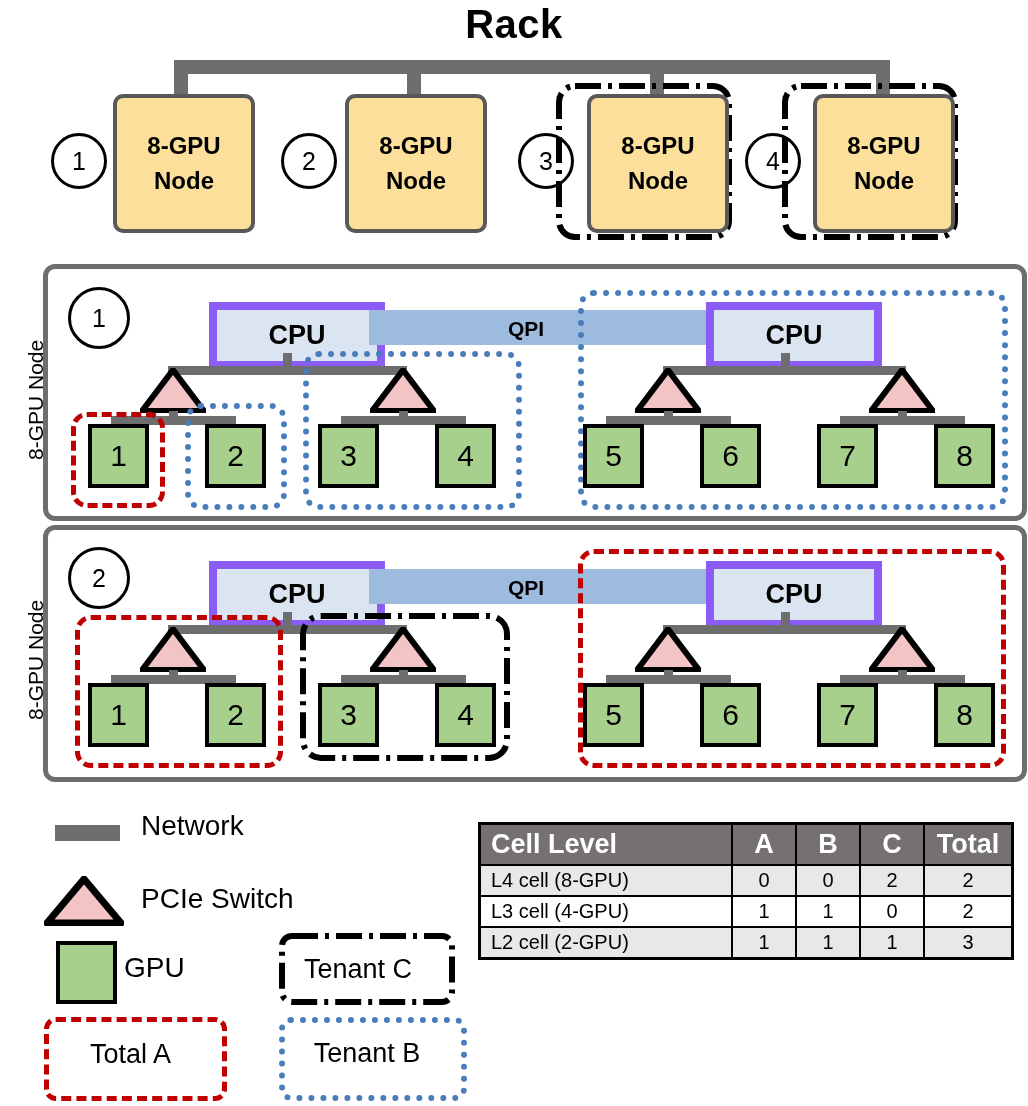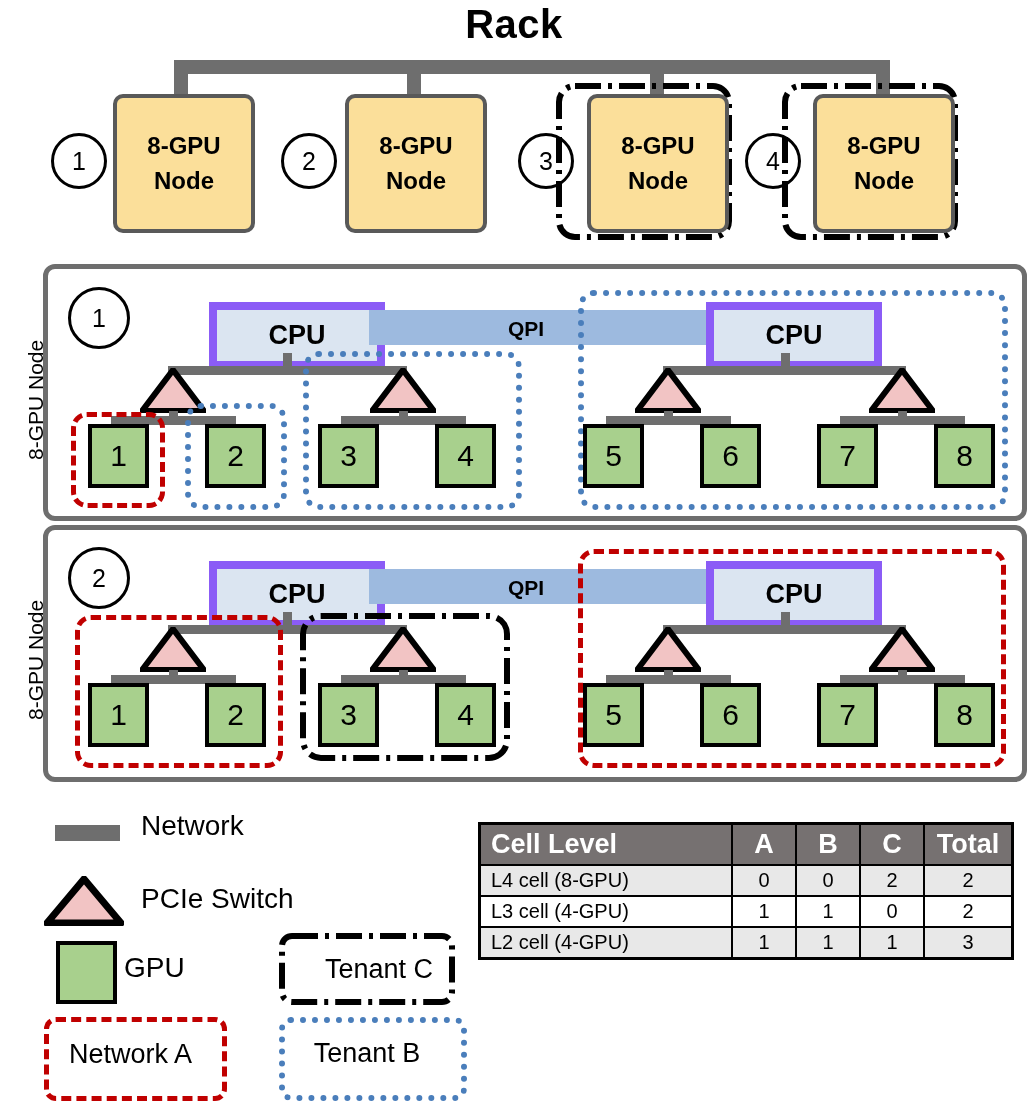--- a/index.html
+++ b/index.html
@@ -265,24 +265,24 @@
 <div class="abs lg-text" style="left:141px;top:883px;">PCIe Switch</div>
 
 <div class="abs lg-gpu" style="left:56px;top:941px;width:53px;height:55px;"></div>
 <div class="abs lg-text" style="left:124px;top:952px;">GPU</div>
 
 <div class="dashdot" style="left:279px;top:933px;width:176px;height:72px;">
   <svg width="176" height="72" viewBox="0 0 176 72">
     <rect x="3" y="3" width="170" height="66" rx="10" ry="10" fill="none" stroke="#000" stroke-width="6" stroke-dasharray="26 7 4 7"></rect>
   </svg>
 </div>
-<div class="abs tenant-chip" style="left:291px;top:933px;width:176px;height:72px;">Tenant C</div>
+<div class="abs tenant-chip" style="left:270px;top:933px;width:176px;height:72px;">Tenant C</div>
 
 <div class="abs tenant t-a" style="left:44px;top:1017px;width:173px;height:74px;border-radius:12px;"></div>
-<div class="abs tenant-chip" style="left:44px;top:1017px;width:173px;height:74px;">Network A</div>
+<div class="abs tenant-chip" style="left:44px;top:1017px;width:173px;height:74px;">Total A</div>
 
 <div class="abs tenant t-b" style="left:279px;top:1017px;width:176px;height:72px;border-radius:12px;"></div>
 <div class="abs tenant-chip" style="left:279px;top:1017px;width:176px;height:72px;">Tenant B</div>
 
 <div class="abs" style="left:478px;top:822px;">
   <table id="cell-table">
     <thead>
       <tr>
         <th class="c-level">Cell Level</th>
         <th class="c-num">A</th>
@@ -300,21 +300,21 @@
         <td class="c-tot">2</td>
       </tr>
       <tr>
         <td class="c-level">L3 cell (4-GPU)</td>
         <td class="c-num">1</td>
         <td class="c-num">1</td>
         <td class="c-num">0</td>
         <td class="c-tot">2</td>
       </tr>
       <tr>
-        <td class="c-level">L2 cell (4-GPU)</td>
+        <td class="c-level">L2 cell (2-GPU)</td>
         <td class="c-num">1</td>
         <td class="c-num">1</td>
         <td class="c-num">1</td>
         <td class="c-tot">3</td>
       </tr>
     </tbody>
   </table>
 </div>
 
 </body></html>

